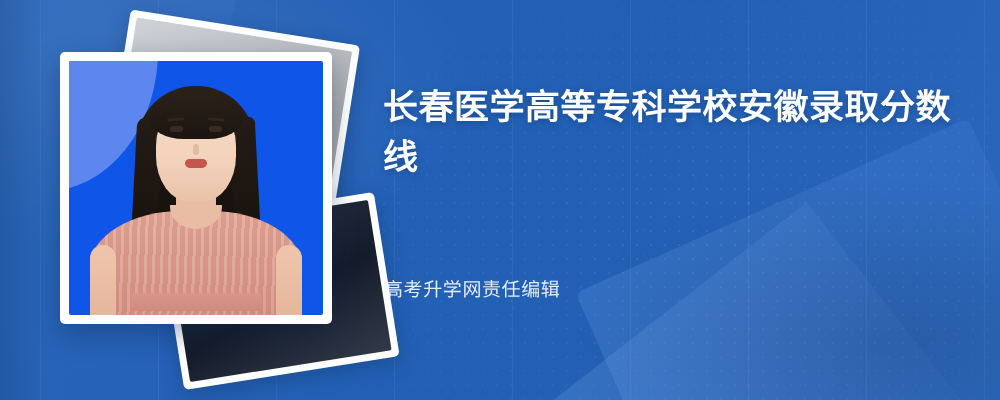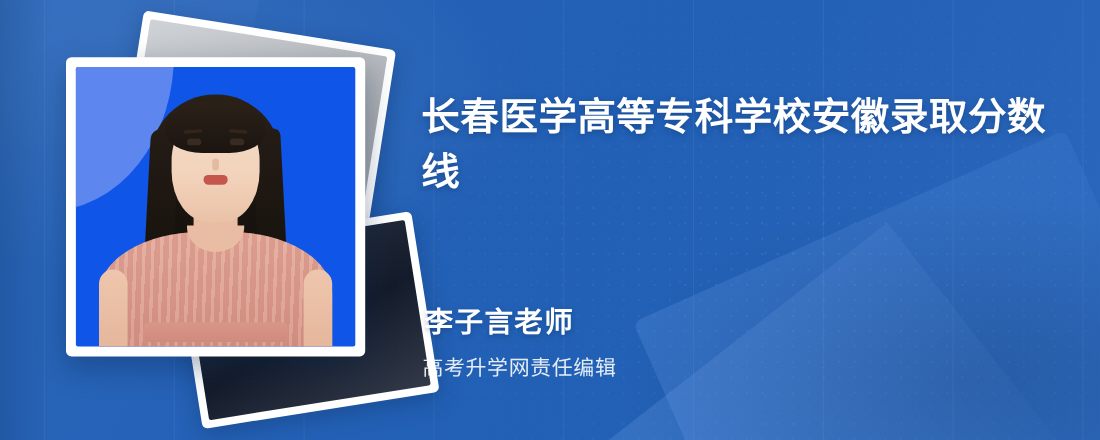--- a/index.html
+++ b/index.html
@@ -399,18 +399,17 @@
         </div>
       </div>
     </div>
 
   </div>
 
   <div class="content">
     <h1 class="title">长春医学高等专科学校安徽录取分数线</h1>
 
     <div class="byline">
-      <div class="author">李子言老师</div>
       <div class="role">高考升学网责任编辑</div>
     </div>
   </div>
 
 </div>
 
 </body></html>

